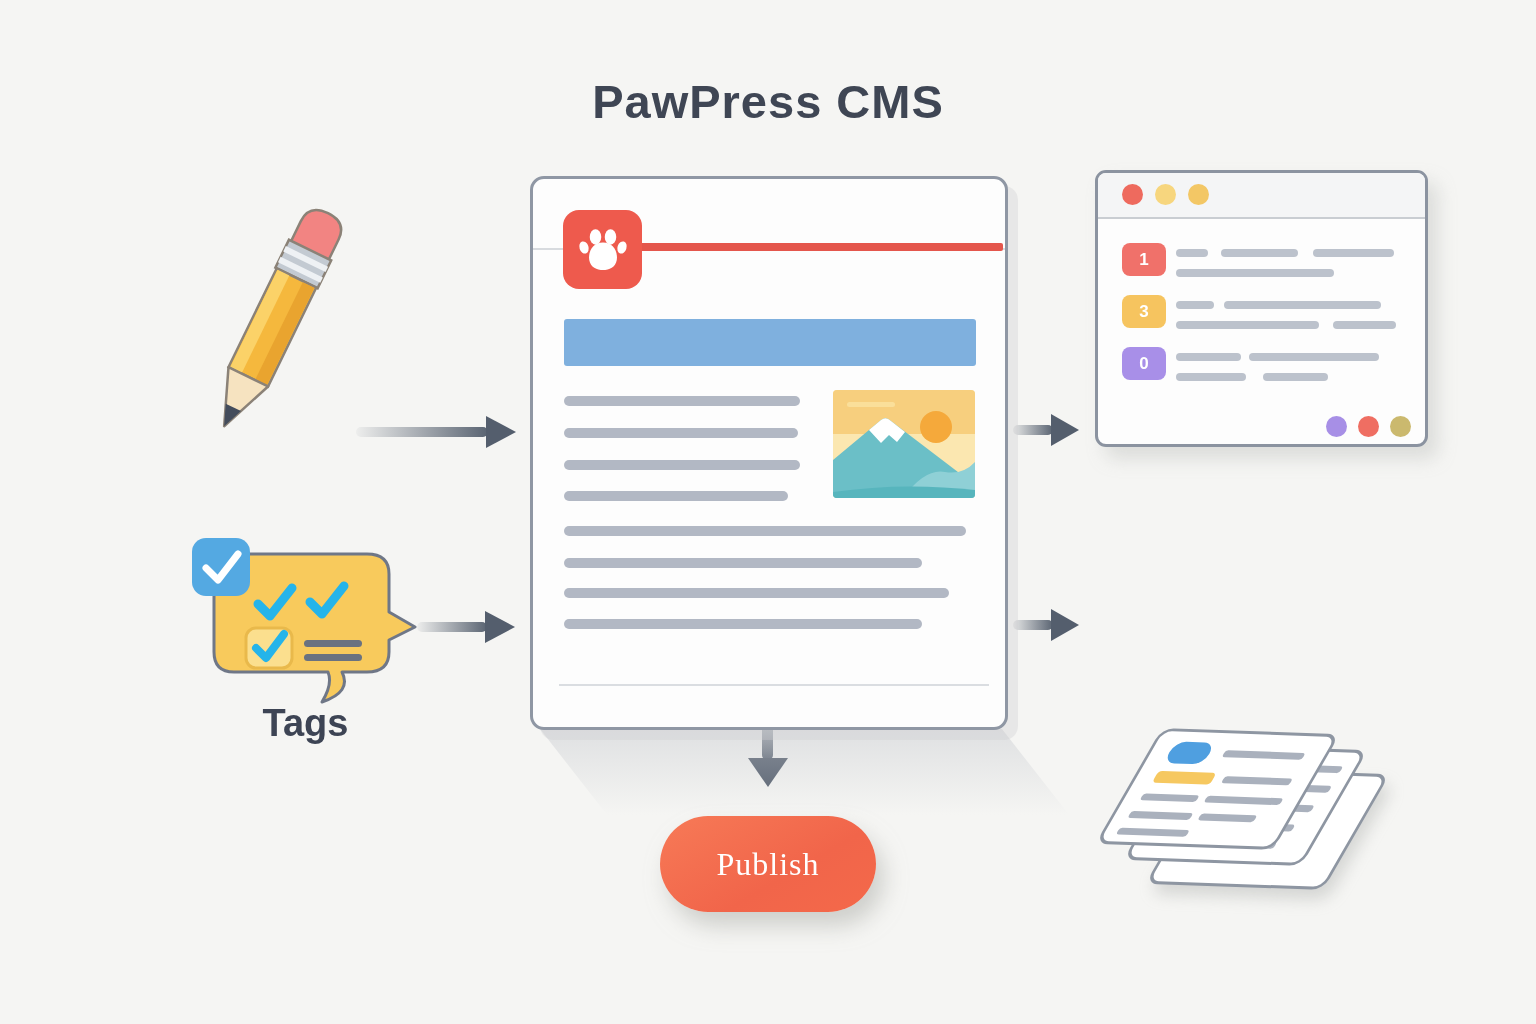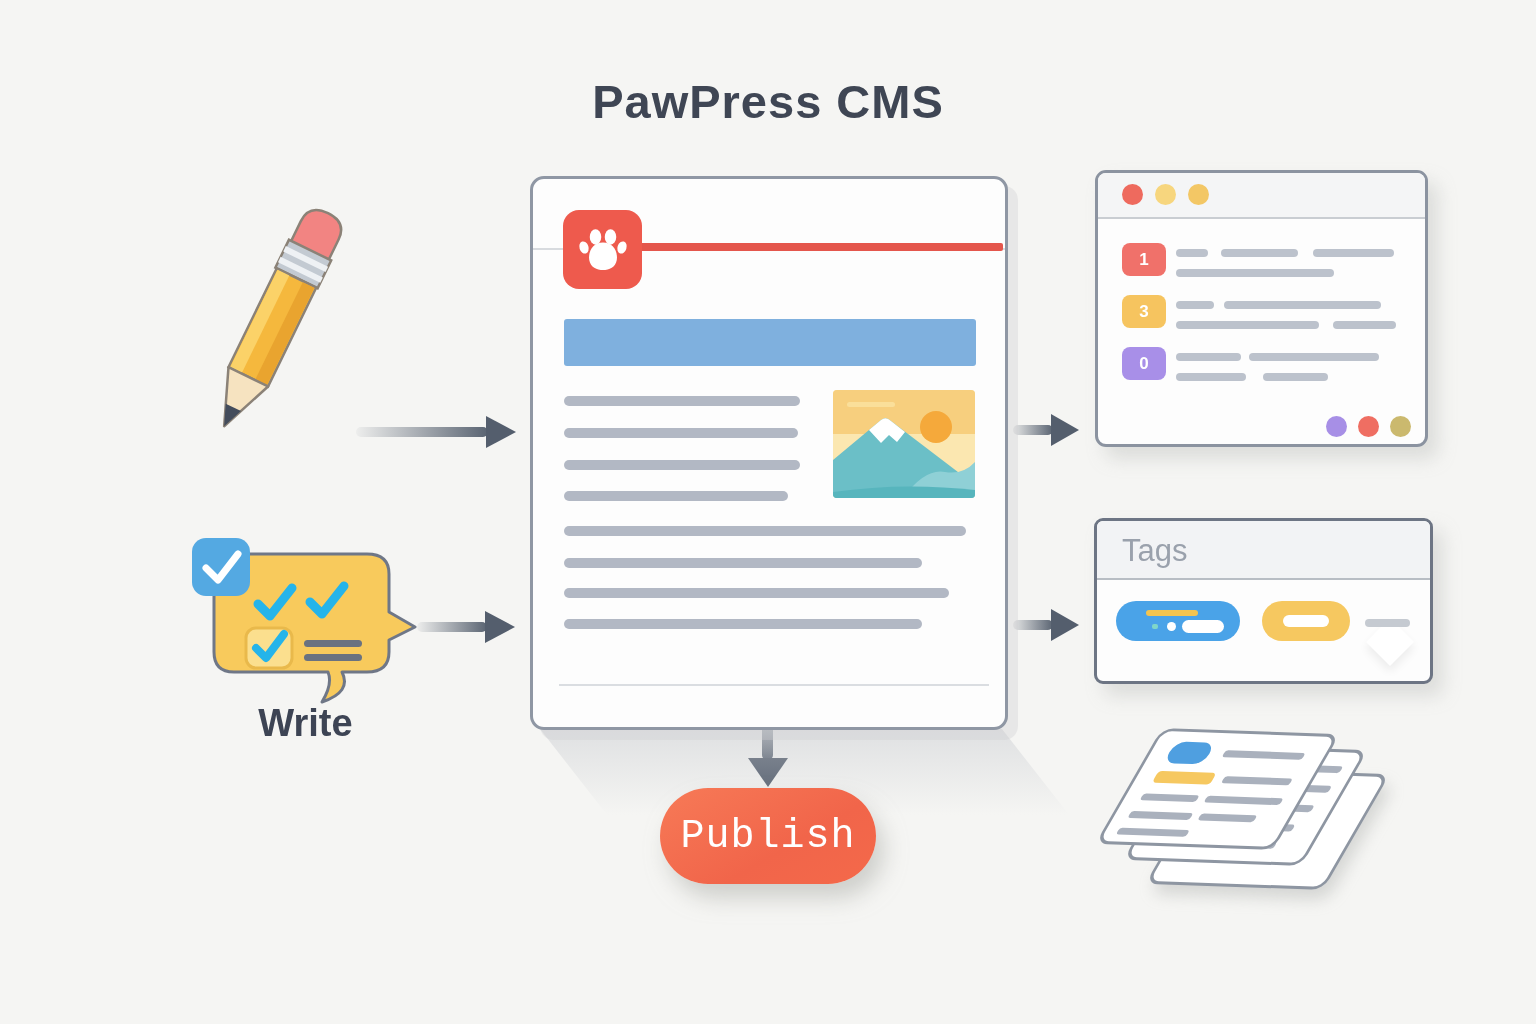--- a/index.html
+++ b/index.html
@@ -31,25 +31,25 @@
   .paw-tile{position:absolute; left:30px; top:31px; width:79px; height:79px;
             background:#ee5a4d; border-radius:16px; display:flex; align-items:center; justify-content:center;}
   .editor .title-bar{position:absolute; left:31px; top:140px; width:412px; height:47px;
                      background:#7fb0de; border-radius:3px;}
   .gline{position:absolute; height:10px; border-radius:5px; background:#b2b8c4;}
   .editor .thumb{position:absolute; left:300px; top:211px; width:142px; height:108px;
                  border-radius:4px; overflow:hidden;}
   .editor .footer-divider{position:absolute; left:26px; right:16px; top:505px; height:2px; background:#dadde1;}
 
   
-  .publish-btn{position:absolute; left:660px; top:788px; width:216px; height:96px;
+  .publish-btn{position:absolute; left:660px; top:816px; width:216px; height:96px;
                border-radius:48px; border:none; cursor:pointer;
                background:linear-gradient(150deg,#f77a57 0%, #f1654a 60%, #f4694a 100%);
-               color:#ffffff; font-family:Liberation Mono, monospace;
-               font-size:40px; letter-spacing:1px;
+               color:#ffffff; font-family:Liberation Serif, serif;
+               font-size:32px; letter-spacing:1px;
                box-shadow:8px 14px 22px rgba(174,176,171,.55);}
 
   
   .list-panel{position:absolute; left:1095px; top:170px; width:333px; height:277px;
               background:#fdfdfd; border:3px solid #8b93a0; border-radius:11px;
               box-sizing:border-box; box-shadow:10px 12px 18px rgba(175,178,174,.35);}
   .list-panel .panel-header{position:absolute; left:0; right:0; top:0; height:44px;
               background:#f4f5f6; border-bottom:2px solid #c9cdd2; border-radius:8px 8px 0 0;}
   .dot{position:absolute; width:21px; height:21px; border-radius:50%;}
   .badge{position:absolute; width:44px; height:33px; border-radius:8px;
@@ -108,21 +108,21 @@
     <path d="M52,22 H185 Q207,22 207,42 V80 L233,95 L207,108 V120 Q207,140 185,140 H160 Q170,160 140,170 Q151,152 146,140 H52 Q32,140 32,120 V42 Q32,22 52,22 Z" fill="#f8ca5c" stroke="#6f7787" stroke-width="3" stroke-linejoin="round"></path>
     <rect x="10" y="6" width="58" height="58" rx="14" fill="#54a9e2"></rect>
     <path d="M24,36 L36,48 L56,22" fill="none" stroke="#ffffff" stroke-width="7" stroke-linecap="round" stroke-linejoin="round"></path>
     <path d="M76,72 L88,84 L110,56" fill="none" stroke="#25b4ea" stroke-width="9" stroke-linecap="round" stroke-linejoin="round"></path>
     <path d="M128,70 L140,82 L162,54" fill="none" stroke="#25b4ea" stroke-width="9" stroke-linecap="round" stroke-linejoin="round"></path>
     <rect x="64" y="96" width="46" height="40" rx="10" fill="#fbdf8e" stroke="#e9b94b" stroke-width="3"></rect>
     <path d="M74,116 L84,126 L102,102" fill="none" stroke="#25b4ea" stroke-width="8" stroke-linecap="round" stroke-linejoin="round"></path>
     <rect x="122" y="108" width="58" height="7" rx="3.5" fill="#6a7280"></rect>
     <rect x="122" y="122" width="58" height="7" rx="3.5" fill="#6a7280"></rect>
   </svg>
-  <div class="step-label edit-label">Write</div>
+  <div class="step-label edit-label">Tags</div>
 
   <svg class="arrow" style="left:356px; top:413px;" width="162" height="38">
     <defs>
         <linearGradient id="g1" x1="0" y1="0" x2="1" y2="0">
       <stop offset="0" stop-color="#5a6472" stop-opacity="0.05"></stop>
           <stop offset="1" stop-color="#5a6472"></stop>
         </linearGradient>
       </defs>
     <rect x="0" y="14" width="132" height="10" rx="5" fill="url(#g1)"></rect>
     <polygon points="130,3 130,35 160,19" fill="#545e6d"></polygon>
@@ -239,36 +239,20 @@
     <div class="lseg" style="left:78px; top:180px; width:65px;"></div>
     <div class="lseg" style="left:151px; top:180px; width:130px;"></div>
     <div class="lseg" style="left:78px; top:200px; width:70px;"></div>
     <div class="lseg" style="left:165px; top:200px; width:65px;"></div>
 
     <div class="dot" style="left:228px; top:243px; background:#a78fe6;"></div>
     <div class="dot" style="left:260px; top:243px; background:#ef6e62;"></div>
     <div class="dot" style="left:292px; top:243px; background:#cbb96e;"></div>
   </div>
 
-  <div class="tags-panel">
-    <div class="panel-header">
-      <div class="tags-title">Tags</div>
-    </div>
-    <div class="tag-diamond"></div>
-    <div class="tag-pill tag-blue">
-      <div style="position:absolute; left:30px; top:9px; width:52px; height:6px; border-radius:3px; background:#f3c44f;"></div>
-      <div style="position:absolute; left:36px; top:23px; width:6px; height:5px; border-radius:2px; background:#7fd6c9;"></div>
-      <div style="position:absolute; left:51px; top:21px; width:9px; height:9px; border-radius:50%; background:#ffffff;"></div>
-      <div style="position:absolute; left:66px; top:19px; width:42px; height:13px; border-radius:7px; background:#ffffff;"></div>
-    </div>
-    <div class="tag-pill tag-yellow">
-      <div style="position:absolute; left:21px; top:14px; width:46px; height:12px; border-radius:6px; background:#ffffff;"></div>
-    </div>
-    <div class="tag-stub"></div>
-  </div>
 
   <div class="stack">
     <div class="page page-3"></div>
     <div class="page page-2">
       <div class="pblob" style="left:64px; top:8px; width:34px; height:20px;"></div>
       <div class="pline" style="left:104px; top:14px; width:56px;"></div>
       <div class="pline" style="left:100px; top:34px; width:60px;"></div>
       <div class="pline" style="left:96px; top:54px; width:58px;"></div>
       <div class="pline" style="left:92px; top:74px; width:54px;"></div>
       <div class="pline" style="left:88px; top:92px; width:50px;"></div>

